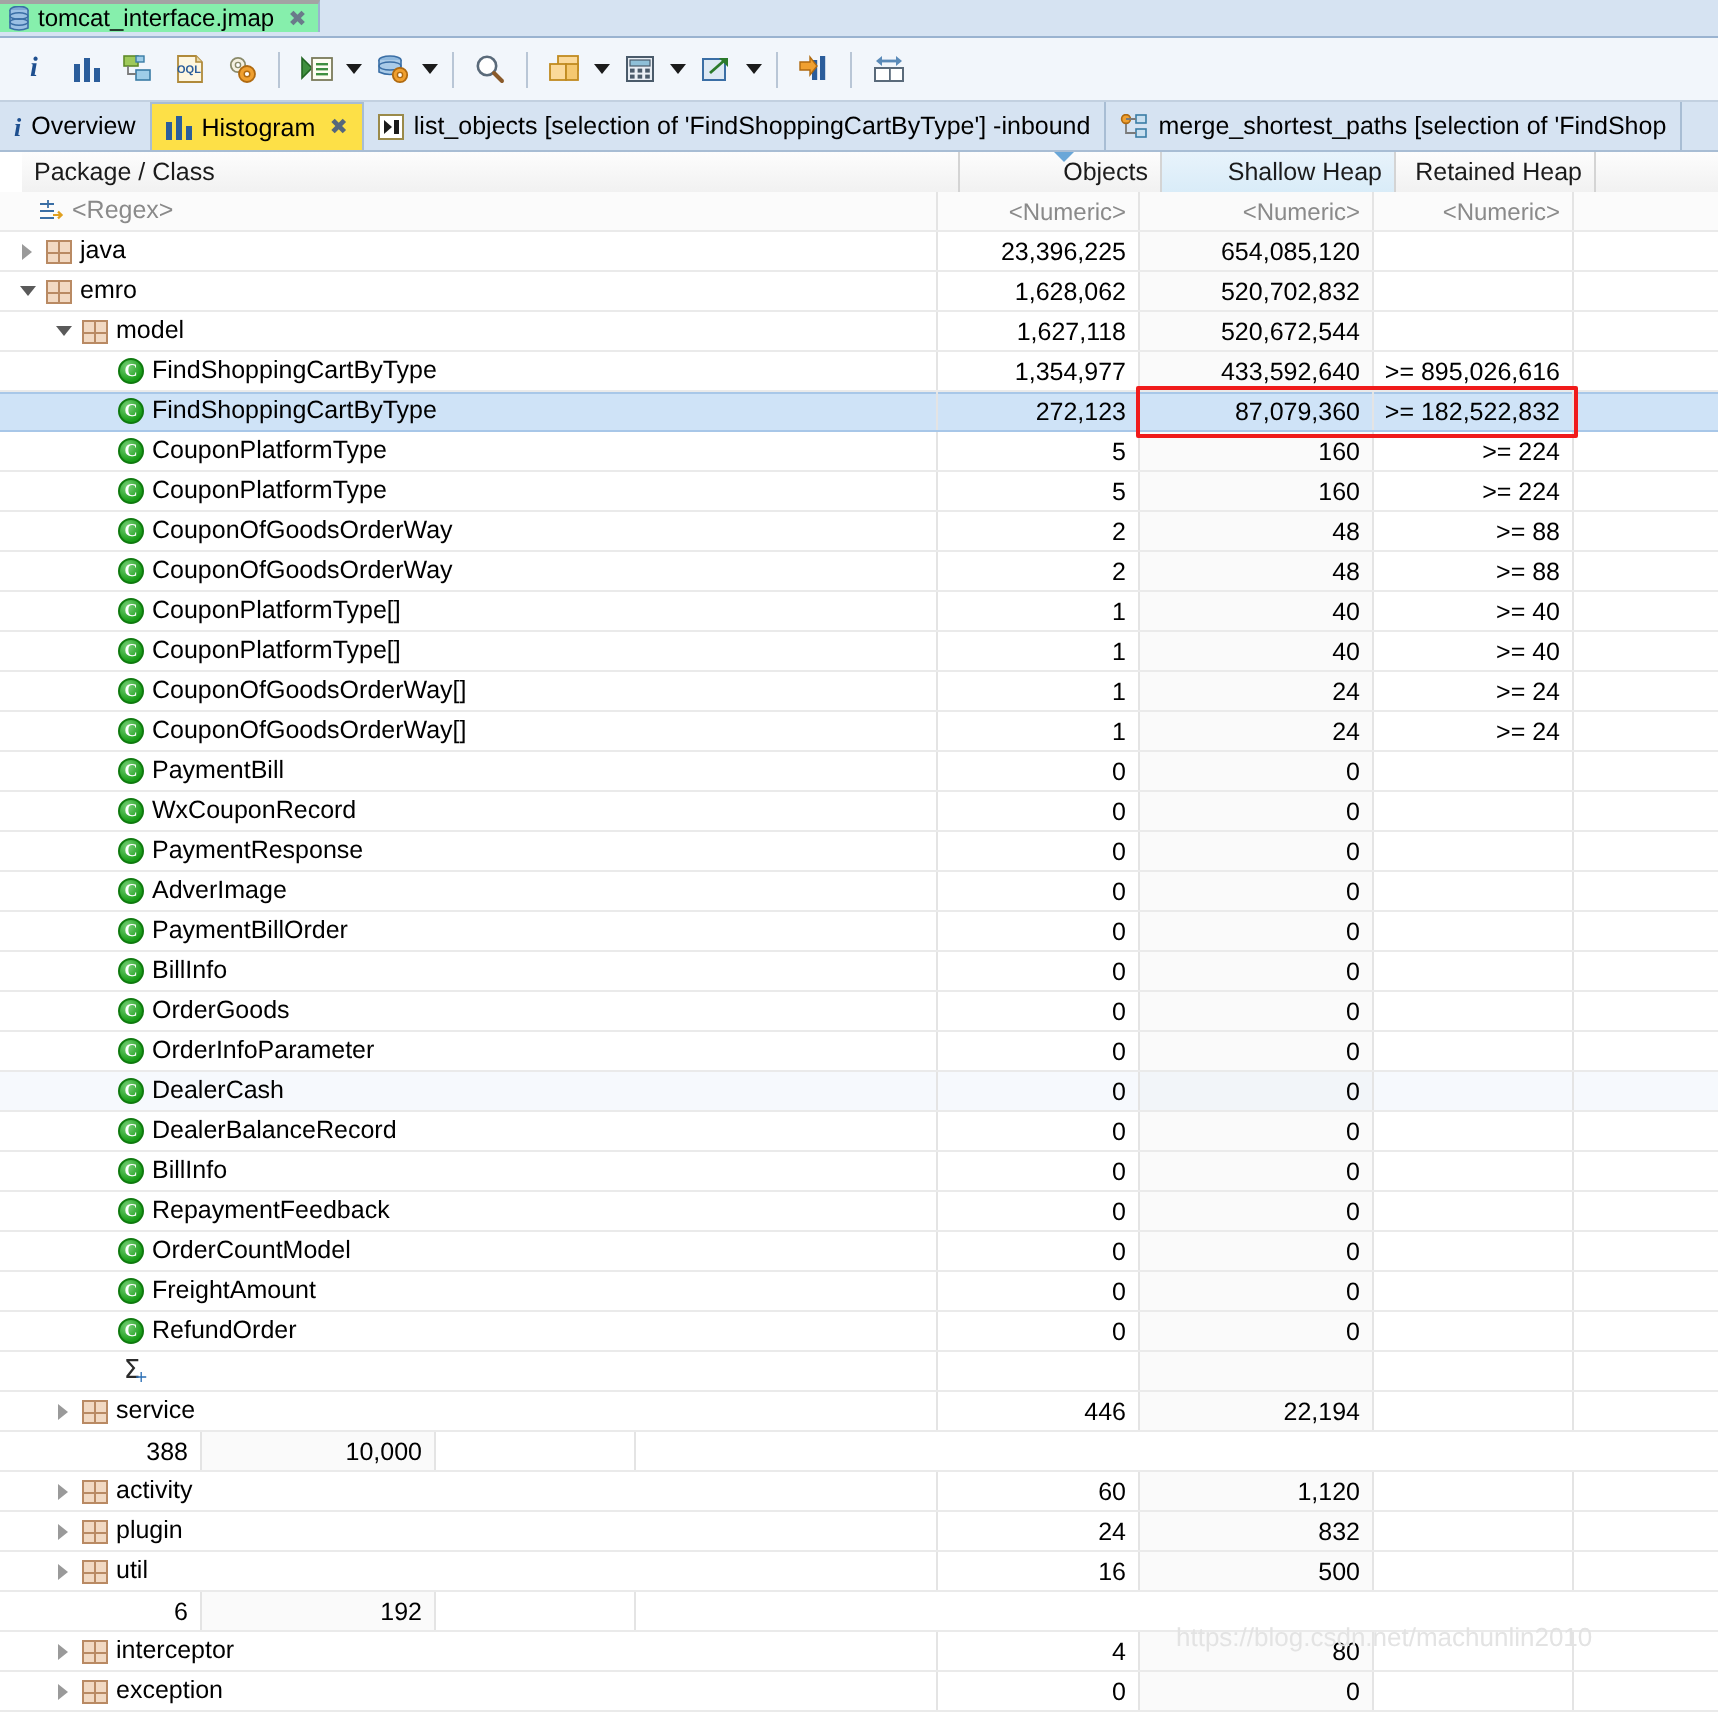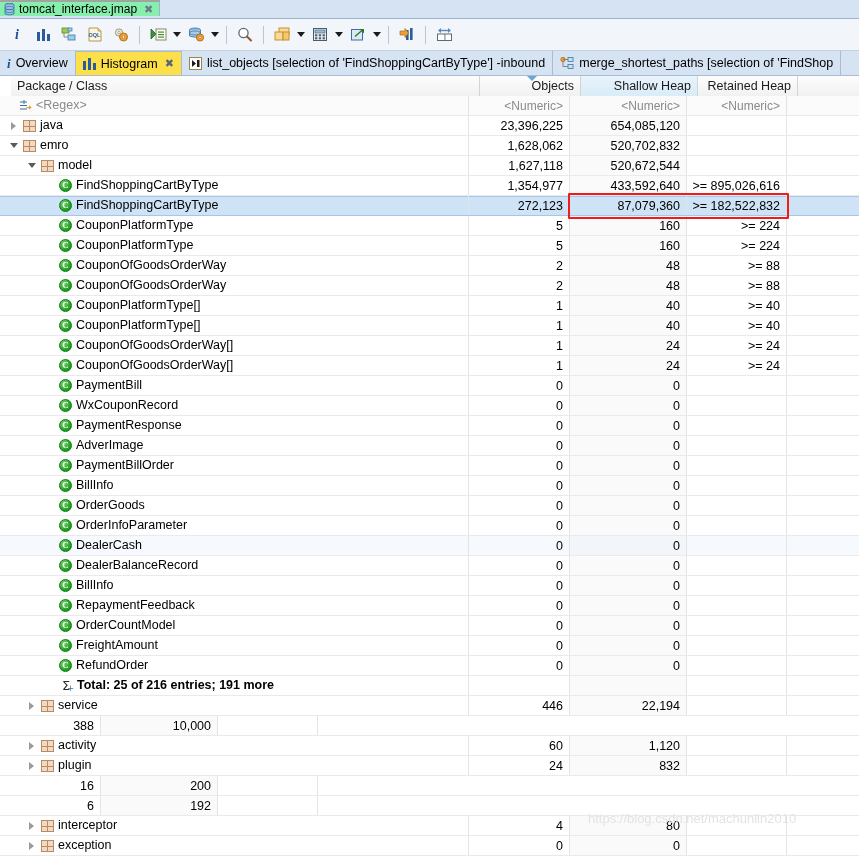--- a/index.html
+++ b/index.html
@@ -837,21 +837,20 @@
           <div class="cell c-sh num shallow">0</div>
           <div class="cell c-ret num"></div>
           <div class="cell c-end"></div>
         </div>
         <div class="row">
           <div class="cell c-pkg name">
             <span class="nm">
               <span style="width: 40px; flex: 0 0 auto;"></span>
               <span class="twisty "></span>
               <span class="ico-sum">Σ</span>
-              <span class="lbl bold">Total: 25 of 216 entries; 191 more</span>
             </span>
           </div>
           <div class="cell c-obj num"></div>
           <div class="cell c-sh num shallow"></div>
           <div class="cell c-ret num"></div>
           <div class="cell c-end"></div>
         </div>
         <div class="row">
           <div class="cell c-pkg name">
             <span class="nm">
@@ -900,22 +899,32 @@
               <span class="ico-pkg"></span>
               <span class="lbl">plugin</span>
             </span>
           </div>
           <div class="cell c-obj num">24</div>
           <div class="cell c-sh num shallow">832</div>
           <div class="cell c-ret num"></div>
           <div class="cell c-end"></div>
         </div>
         <div class="row">
+          <div class="cell c-pkg name">
+            <span class="nm">
+              <span style="width: 22px; flex: 0 0 auto;"></span>
+              <span class="twisty closed">
+                <i></i>
+              </span>
+              <span class="ico-pkg"></span>
+              <span class="lbl">util</span>
+            </span>
+          </div>
           <div class="cell c-obj num">16</div>
-          <div class="cell c-sh num shallow">200</div>
+          <div class="cell c-sh num shallow">500</div>
           <div class="cell c-ret num"></div>
           <div class="cell c-end"></div>
         </div>
         <div class="row">
           <div class="cell c-obj num">6</div>
           <div class="cell c-sh num shallow">192</div>
           <div class="cell c-ret num"></div>
           <div class="cell c-end"></div>
         </div>
         <div class="row">

